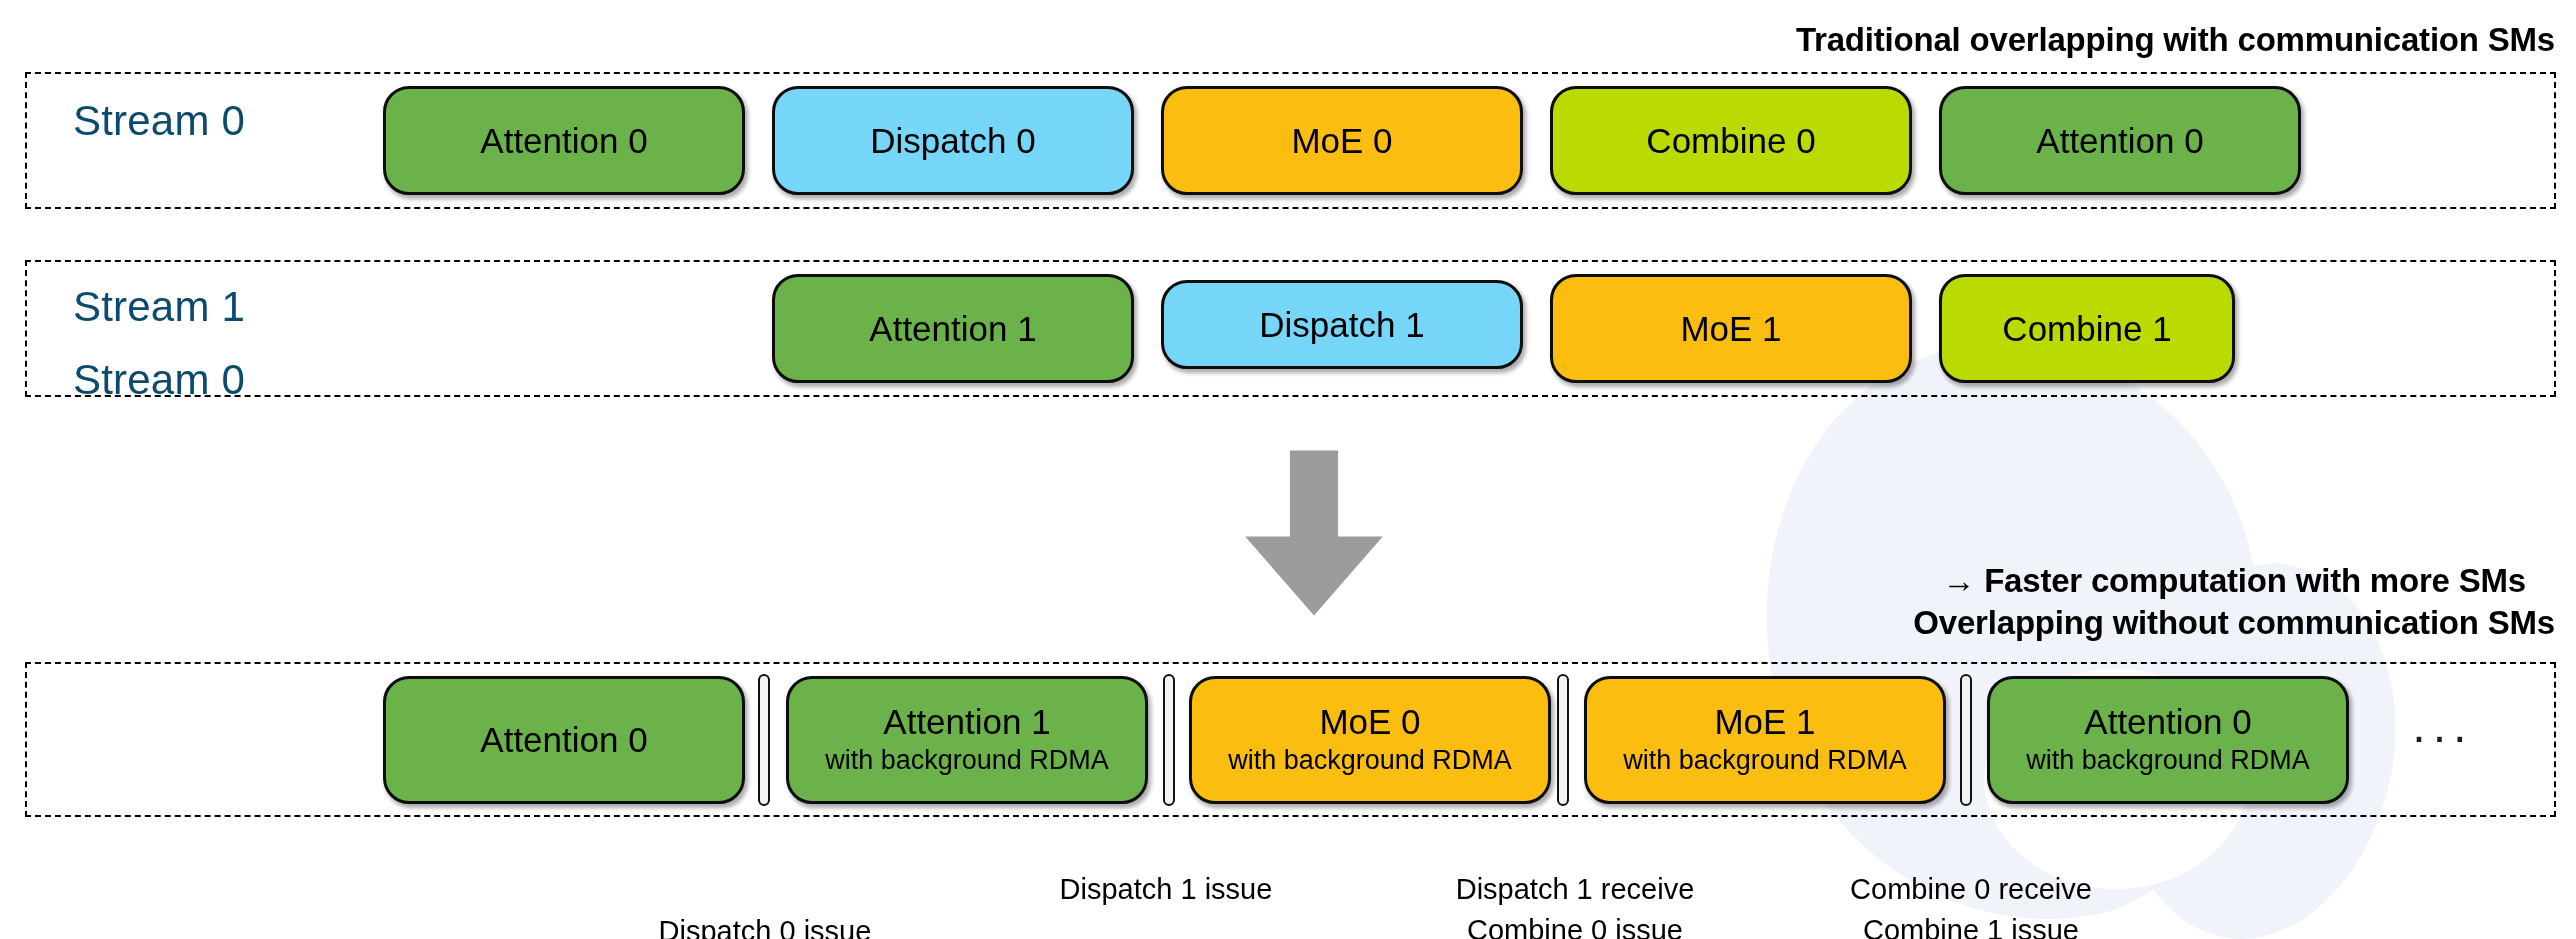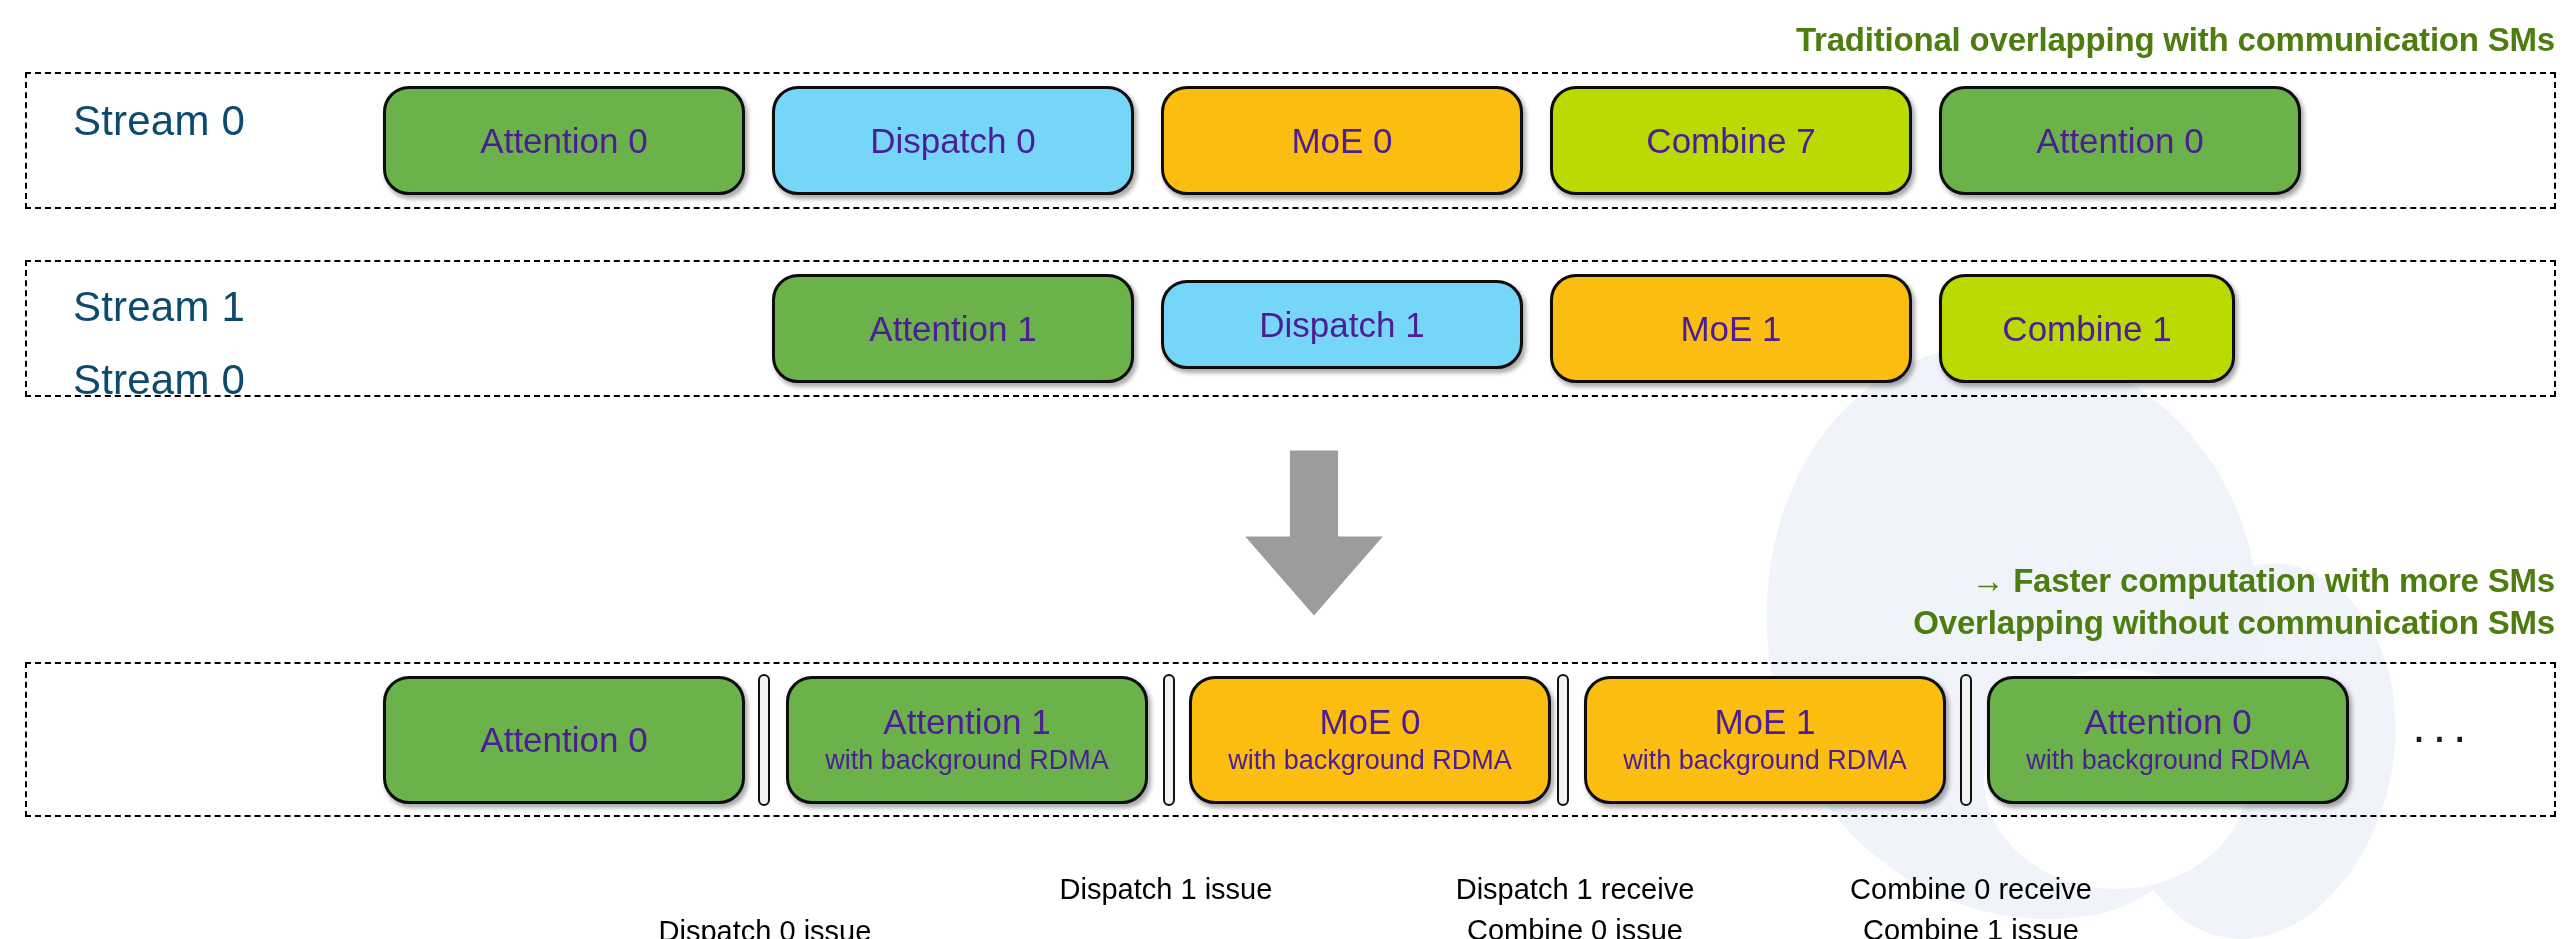--- a/index.html
+++ b/index.html
@@ -70,21 +70,21 @@
   
   .box {
     position: absolute;
     border: 3.5px solid #0d0d0d;
     border-radius: 26px;
     display: flex;
     flex-direction: column;
     align-items: center;
     justify-content: center;
     text-align: center;
-    color: #4c1d95;
+    color: #000000;
     box-shadow: 2.6px 3.5px 4.4px rgba(0,0,0,.33);
   }
   .box .ttl {
     font-size: 35px;
     line-height: 1.06;
     white-space: nowrap;
   }
   .box .sub {
     font-size: 27px;
     line-height: 1.12;
@@ -108,22 +108,22 @@
     left: 1228px;
     top: 447px;
     width: 172px;
     height: 172px;
   }
 
   
   .heading {
     position: absolute;
     font-weight: bold;
-    color: #4d7c0f;
-    text-align: right;
+    color: #000000;
+    text-align: center;
     line-height: 1.28;
     white-space: nowrap;
     letter-spacing: -0.2px;
   }
   .heading-top    { right: 21px; top: 19.4px;  font-size: 33px; }
   .heading-bottom { right: 21px; top: 560px; font-size: 33px; }
 
   
   .caption {
     position: absolute;
@@ -180,21 +180,21 @@
       <div class="box" style="left: 383px; top: 86px; width: 362px; height: 109px; background: rgb(108, 178, 74);">
         <div class="ttl">Attention 0</div>
       </div>
       <div class="box" style="left: 772px; top: 86px; width: 362px; height: 109px; background: rgb(118, 214, 248);">
         <div class="ttl">Dispatch 0</div>
       </div>
       <div class="box" style="left: 1161px; top: 86px; width: 362px; height: 109px; background: rgb(252, 189, 17);">
         <div class="ttl">MoE 0</div>
       </div>
       <div class="box" style="left: 1550px; top: 86px; width: 362px; height: 109px; background: rgb(186, 218, 2);">
-        <div class="ttl">Combine 7</div>
+        <div class="ttl">Combine 0</div>
       </div>
       <div class="box" style="left: 1939px; top: 86px; width: 362px; height: 109px; background: rgb(108, 178, 74);">
         <div class="ttl">Attention 0</div>
       </div>
       <div class="box" style="left: 772px; top: 274px; width: 362px; height: 109px; background: rgb(108, 178, 74);">
         <div class="ttl">Attention 1</div>
       </div>
       <div class="box" style="left: 1161px; top: 280px; width: 362px; height: 89px; background: rgb(118, 214, 248);">
         <div class="ttl">Dispatch 1</div>
       </div>

